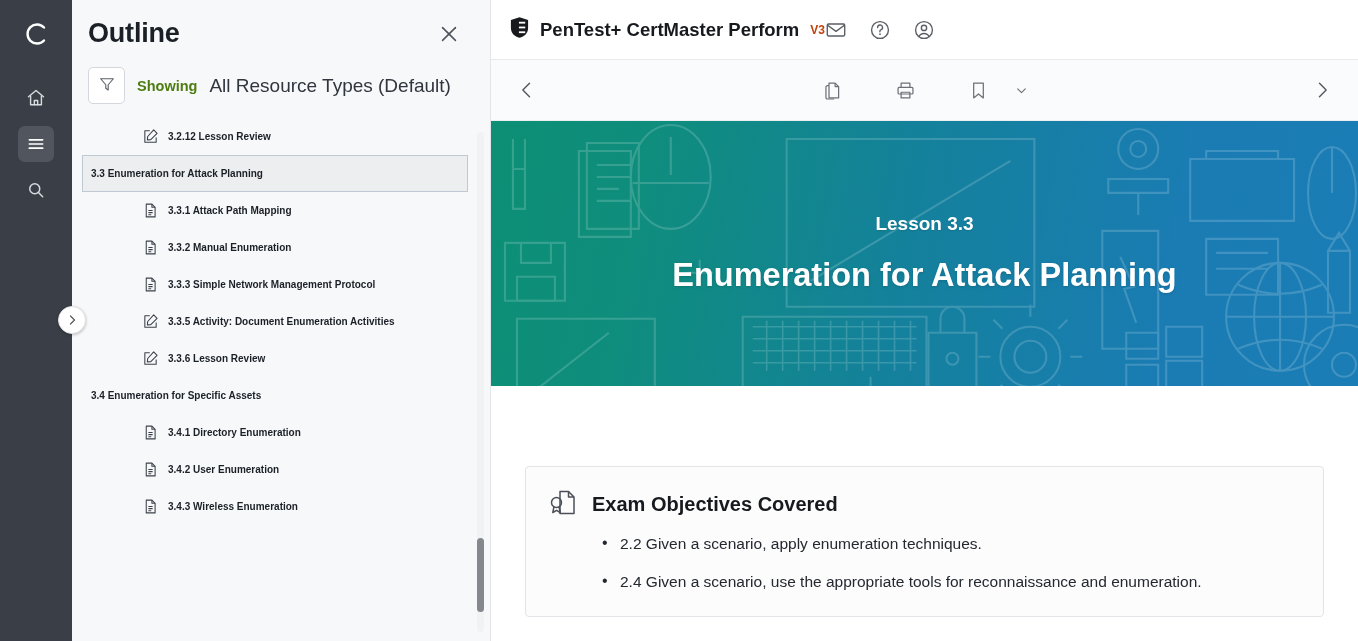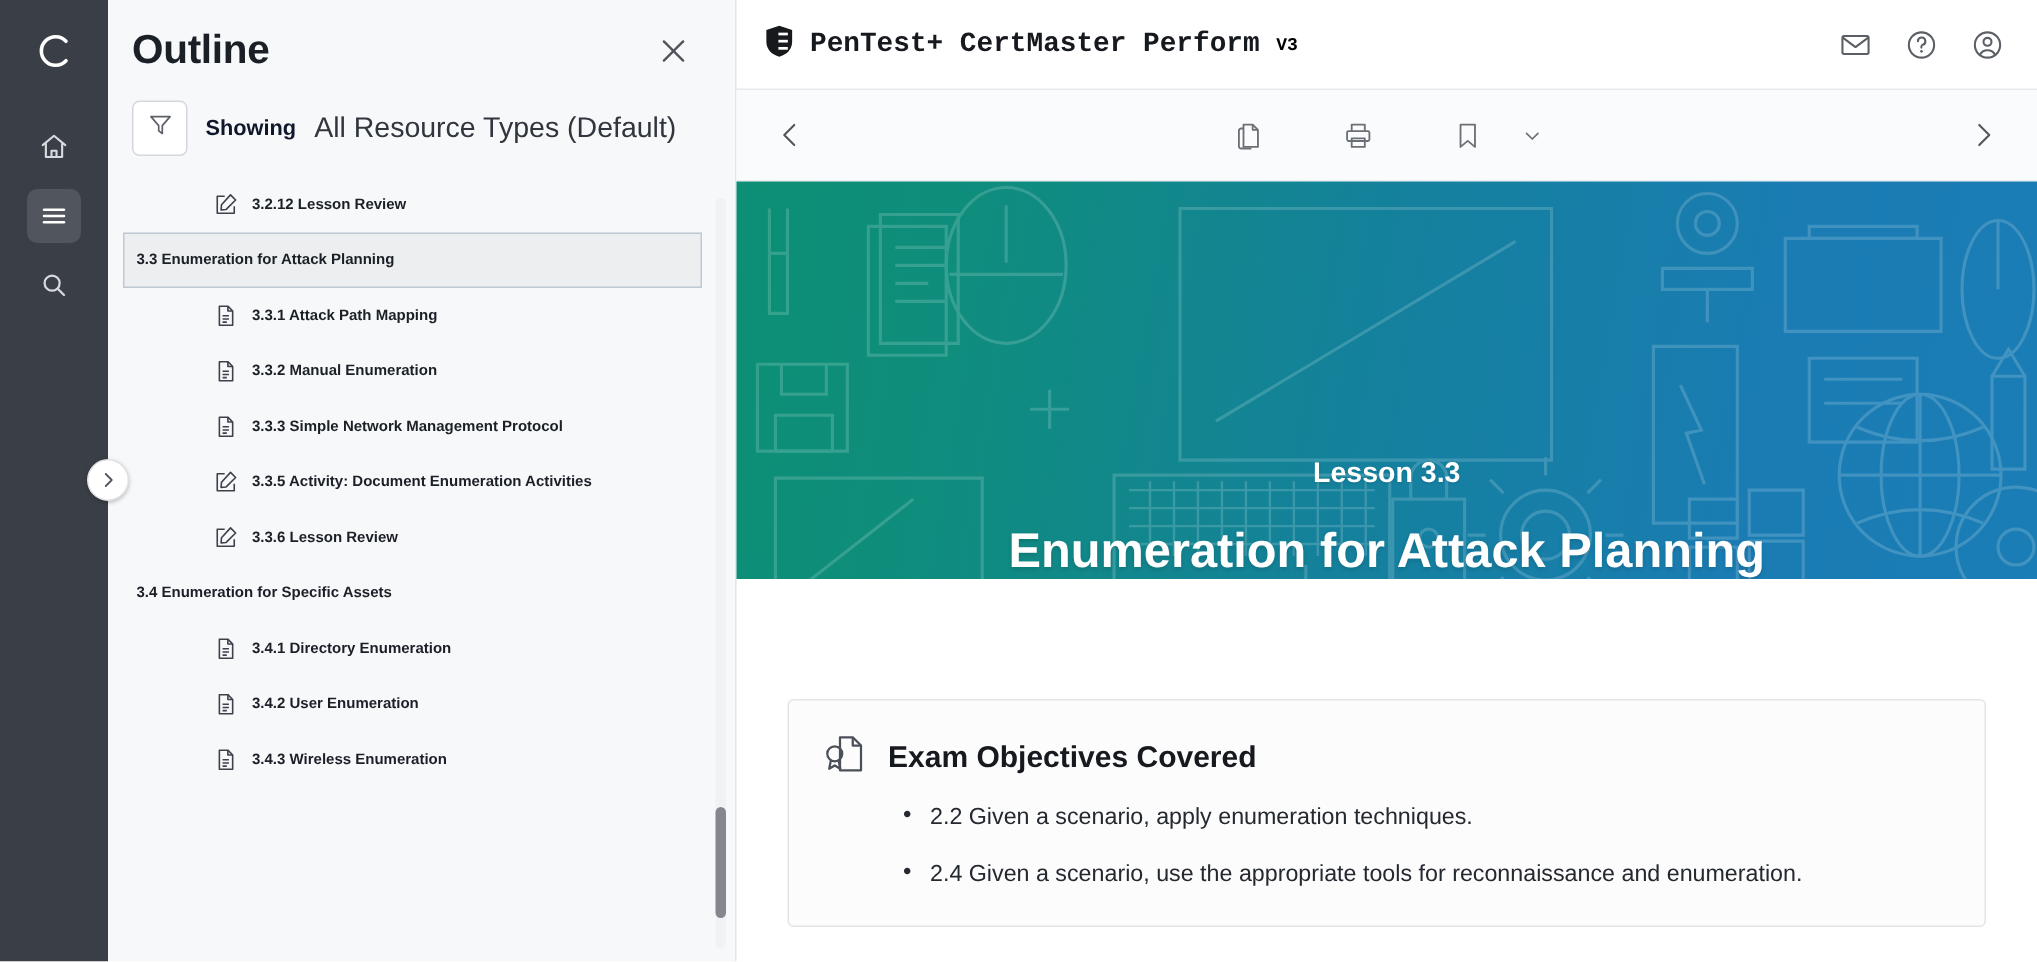--- a/index.html
+++ b/index.html
@@ -62,21 +62,21 @@
 
   .filter-row {
     display: flex; align-items: center; gap: 12px;
     padding: 12px 16px 14px 16px;
   }
   .filter-btn {
     width: 37px; height: 37px; border: 1px solid #d4d7dc; border-radius: 5px;
     background: #ffffff; display: flex; align-items: center; justify-content: center;
     cursor: pointer; flex: 0 0 37px;
   }
-  .showing-label { font-size: 14.5px; font-weight: bold; color: #0f172a; }
+  .showing-label { font-size: 14.5px; font-weight: bold; color: #4d7c0f; }
   .showing-value { font-size: 19px; color: #31363e; }
 
   .outline-list {
     flex: 1; overflow: hidden; position: relative;
     padding: 0 22px 0 10px;
   }
   .ol-item {
     display: flex; align-items: center; gap: 9px;
     min-height: 37px; padding: 4px 8px;
     cursor: pointer; border-radius: 4px;
@@ -101,29 +101,28 @@
   .panel-scroll-thumb {
     position: absolute; right: 6px; top: 538px; width: 7px; height: 74px;
     background: #84888e; border-radius: 4px; cursor: pointer;
   }
 
   
   .main { flex: 1; height: 641px; display: flex; flex-direction: column; background: #fff; min-width: 0; }
 
   .topbar {
     height: 60px; flex: 0 0 60px;
-    display: flex; align-items: center; justify-content: space-between;
+    display: flex; align-items: center; justify-content: flex-start;
     padding: 0 22px 0 18px;
     border-bottom: 1px solid #e8e9ec;
     background: #ffffff;
-    font-family: Liberation Mono, monospace;
   }
   .brand { display: flex; align-items: center; gap: 10px; }
   .brand-name { font-size: 18.5px; font-weight: bold; color: #16191e; }
-  .brand-ver { font-size: 12px; color: #000000; font-weight: bold; margin-left: 1px; }
+  .brand-ver { font-size: 12px; color: #c2410c; font-weight: bold; margin-left: 1px; }
   .top-icons { display: flex; align-items: center; gap: 22px; }
   .top-icons > span { cursor: pointer; line-height: 0; }
 
   .toolbar {
     height: 61px; flex: 0 0 61px;
     display: flex; align-items: center;
     background: #fafbfc;
     border-bottom: 1px solid #eceef0;
     position: relative;
     padding: 0 22px;
@@ -132,21 +131,21 @@
   .tb-center { flex: 1; display: flex; align-items: center; justify-content: center; gap: 44px; }
   .tb-right { width: 120px; display: flex; align-items: center; justify-content: flex-end; }
   .tb-btn { cursor: pointer; line-height: 0; padding: 4px; }
   .tb-bookmark-group { display: flex; align-items: center; gap: 18px; }
 
   
   .hero {
     height: 265px; flex: 0 0 265px;
     position: relative; overflow: hidden;
     background: linear-gradient(100deg, #0c8f75 0%, #0f8d7d 18%, #14819c 48%, #1a7cb3 78%, #1b7db5 100%);
-    display: flex; flex-direction: column; align-items: center; justify-content: flex-end;
+    display: flex; flex-direction: column; align-items: center; justify-content: center;
   }
   .hero-pattern { position: absolute; inset: 0; opacity: .30; }
   .hero-lesson {
     position: relative; z-index: 2;
     color: #ffffff; font-size: 19px; font-weight: bold;
     margin-bottom: 22px; text-shadow: 0 1px 2px rgba(0,0,0,.12);
   }
   .hero-title {
     position: relative; z-index: 2;
     color: #ffffff; font-size: 32.5px; font-weight: bold; text-align: center;

